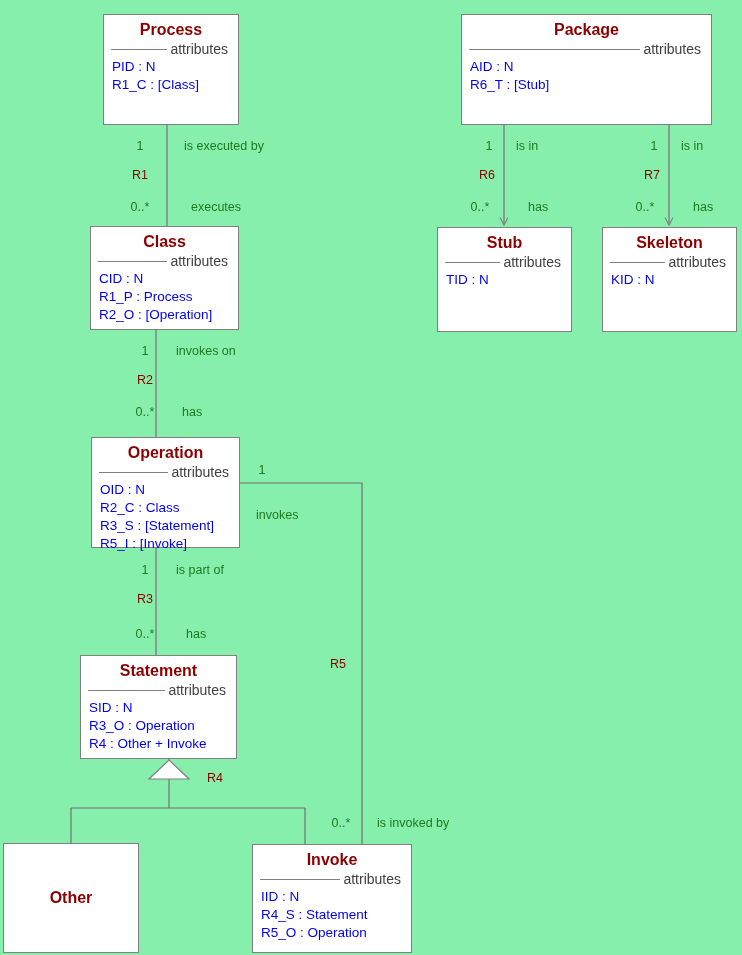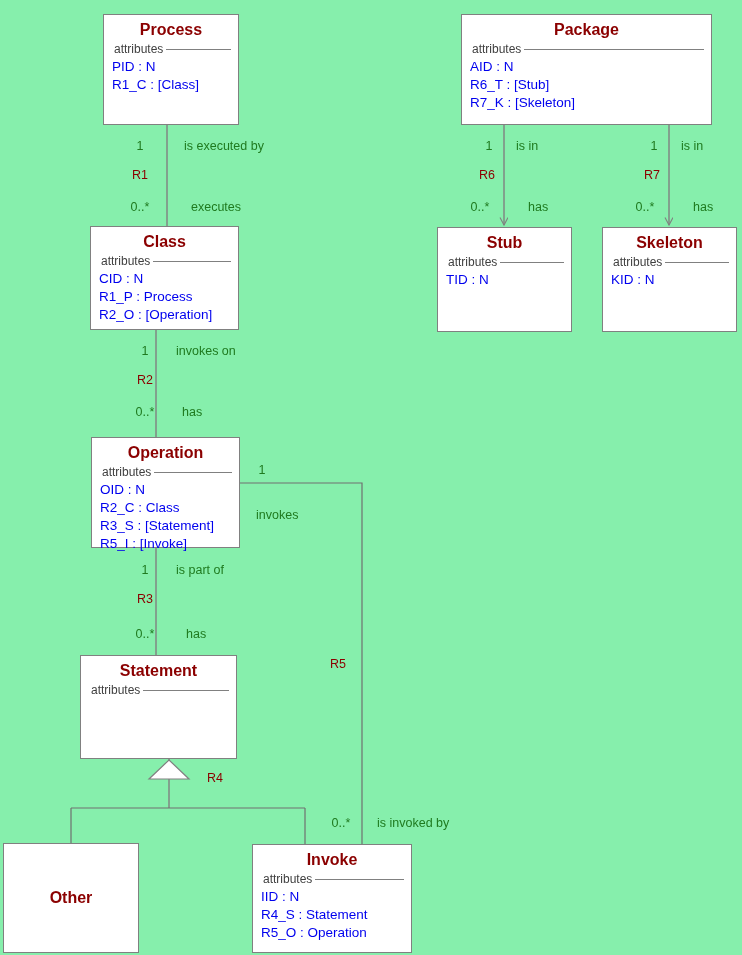--- a/index.html
+++ b/index.html
@@ -51,22 +51,22 @@
     content: "";
     position: absolute;
     left: 0;
     right: 0;
     top: 6px;
     border-top: 1px solid #808080;
   }
   .attr-divider span {
     position: relative;
     display: block;
-    text-align: left;
-    font-size: 12px;
+    text-align: right;
+    font-size: 14px;
     line-height: 12px;
     color: #404040;
   }
   .attr-divider span i {
     font-style: normal;
     background: #ffffff;
     padding: 0 3px;
   }
   .attr-list {
     padding: 2px 0 0 8px;
@@ -148,21 +148,20 @@
   </div>
 
   <div class="uml-box" style="left:461px; top:14px; width:251px; height:111px;">
     <div class="uml-title">Package</div>
     <div class="attr-divider">
       <span><i>attributes</i></span>
     </div>
     <div class="attr-list">
       <div>AID : N</div>
       <div>R6_T : [Stub]</div>
-      <div>R7_K : [Skeleton]</div>
     </div>
   </div>
 
   <div class="uml-box" style="left:90px; top:226px; width:149px; height:104px;">
     <div class="uml-title">Class</div>
     <div class="attr-divider">
       <span><i>attributes</i></span>
     </div>
     <div class="attr-list">
       <div>CID : N</div>
@@ -201,20 +200,25 @@
       <div>R2_C : Class</div>
       <div>R3_S : [Statement]</div>
       <div>R5_I : [Invoke]</div>
     </div>
   </div>
 
   <div class="uml-box" style="left:80px; top:655px; width:157px; height:104px;">
     <div class="uml-title">Statement</div>
     <div class="attr-divider">
       <span><i>attributes</i></span>
+    </div>
+    <div class="attr-list">
+      <div>SID : N</div>
+      <div>R3_O : Operation</div>
+      <div>R4 : Other + Invoke</div>
     </div>
   </div>
 
   <div class="uml-box plain" style="left:3px; top:843px; width:136px; height:110px;">
     <div class="uml-title">Other</div>
   </div>
 
   <div class="uml-box" style="left:252px; top:844px; width:160px; height:109px;">
     <div class="uml-title">Invoke</div>
     <div class="attr-divider">

